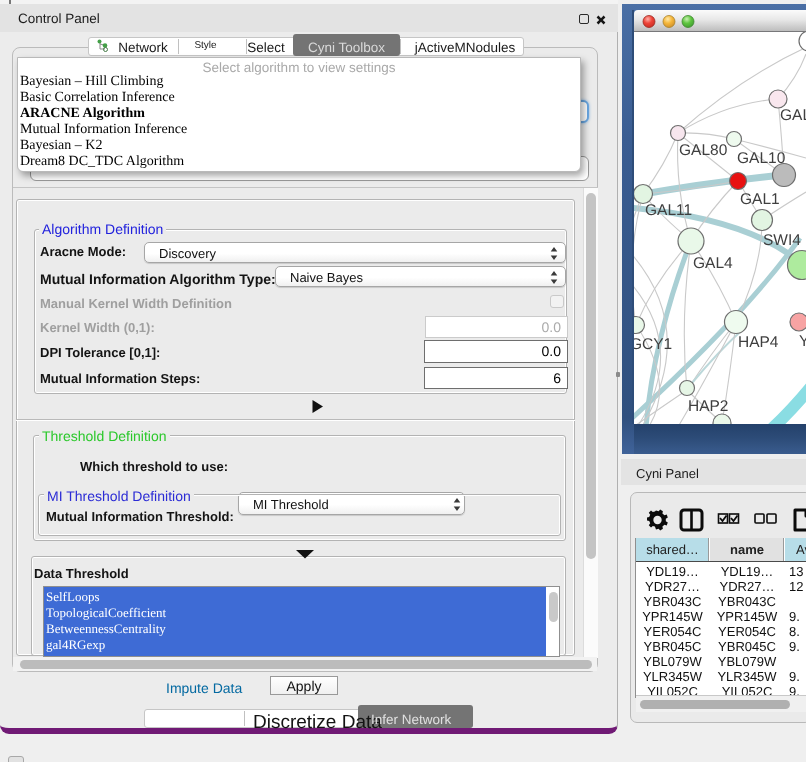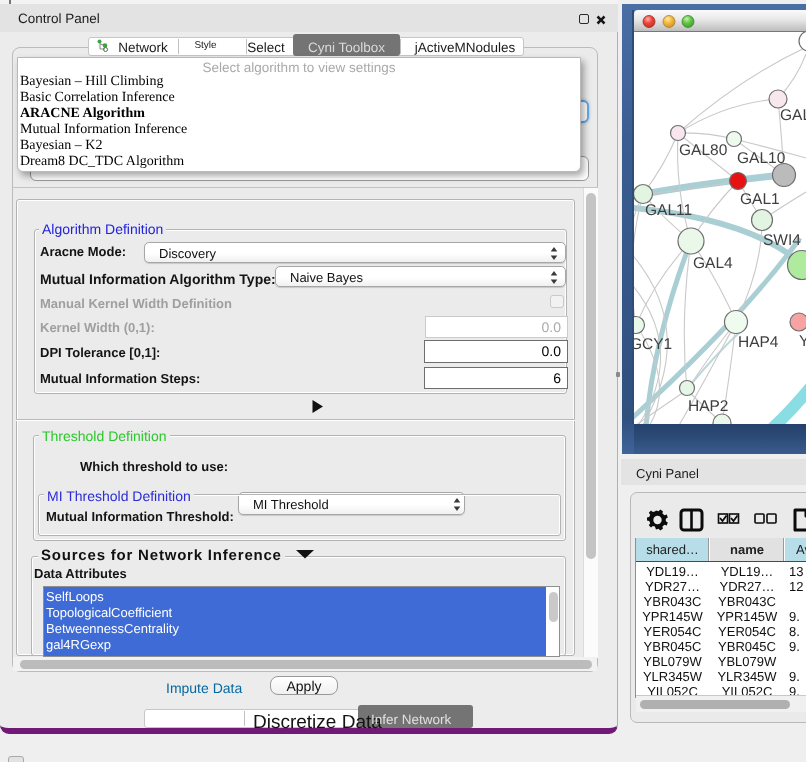--- a/index.html
+++ b/index.html
@@ -107,33 +107,32 @@
         <path d="M4 0 L7.3 4.6 L0.7 4.6 Z M4 13 L7.3 8.4 L0.7 8.4 Z" fill="#3a3a3a"></path>
       </svg>
     </div>
 
   <div class="grp" style="left:38px; top:494px; width:523px; height:42px;"></div>
   <div class="gtitle" style="left:44px; top:488px; color:#2b2bd5;">MI Threshold Definition</div>
 
   <div class="lbl" style="position:absolute; left:46px; top:509px;">Mutual Information Threshold:</div>
 
   <div class="grp" style="left:31px; top:556px; width:535px; height:100px;"></div>
-  <div class="gtitle" style="left:38px; top:547px; color:#111; font-weight:bold; font-size:15px; letter-spacing:0.8px;">Sources for Network Inference</div>
   <svg class="abs" style="left:295px; top:549px; z-index:3;" width="20" height="10">
       <path d="M1 1 L19 1 L10 9.5 Z" fill="#111"></path>
     </svg>
 
-  <div class="lbl" style="position:absolute; left:34px; top:566px;">Data Attributes</div>
+  <div class="lbl" style="position:absolute; left:34px; top:566px;">Data Threshold</div>
 
   <div class="abs" style="left:43px; top:586px; width:517px; height:71px; background:#fff; border:1px solid #8f8f8f;"></div>
   <div class="abs" style="left:44px; top:587px; width:502px; height:69px; background:#3e6bd5;"></div>
-  <div class="abs" style="left:46px; top:589px; font-size:13px; color:#fff; line-height:16px;">SelfLoops<br>TopologicalCoefficient<br>BetweennessCentrality<br>gal4RGexp</div>
+  <div class="abs" style="left:46px; top:589px; font-size:13px; color:#fff; line-height:16px;font-family:Liberation Serif, serif;">SelfLoops<br>TopologicalCoefficient<br>BetweennessCentrality<br>gal4RGexp</div>
   <div class="abs" style="left:549px; top:592px; width:9px; height:30px; background:#c9c9c9; border-radius:4.5px;"></div>
 
-  <div class="abs" style="left:270px; top:676px; width:68px; height:19px; background:linear-gradient(180deg,#ffffff,#f0f0f0); border:1px solid #999; border-radius:8px; text-align:center; font-size:14px; line-height:18px; color:#111;">Apply</div>
+  <div class="abs" style="left:270px; top:676px; width:68px; height:19px; background:linear-gradient(180deg,#ffffff,#f0f0f0); border:1px solid #999; border-radius:0; text-align:center; font-size:14px; line-height:18px; color:#111;">Apply</div>
 
   <div class="abs" style="left:144px; top:709px; width:329px; height:19px; background:#fff; border:1px solid #c6c6c6; border-radius:3px;"></div>
   <div class="abs" style="left:244px; top:711px; width:1px; height:15px; background:#c0c0c0;"></div>
   <div class="abs" style="left:358px; top:705px; width:115px; height:23px; background:#747474; border-radius:3px;"></div>
   <div class="abs" style="left:166px; top:680px; font-size:14px; color:#0369a1;">Impute Data</div>
   <div class="abs" style="left:253px; top:712px; font-size:19px; color:#141414;">Discretize Data</div>
   <div class="abs" style="left:371px; top:712px; font-size:13.5px; color:#e0e0e0;">Infer Network</div>
 </div>
 
 <div class="abs" style="left:17px; top:57px; width:564px; height:115px; background:#fff; border:1px solid #b9b9b9; border-radius:0 0 6px 6px; box-shadow:3px 4px 7px rgba(0,0,0,0.35); z-index:10;">

